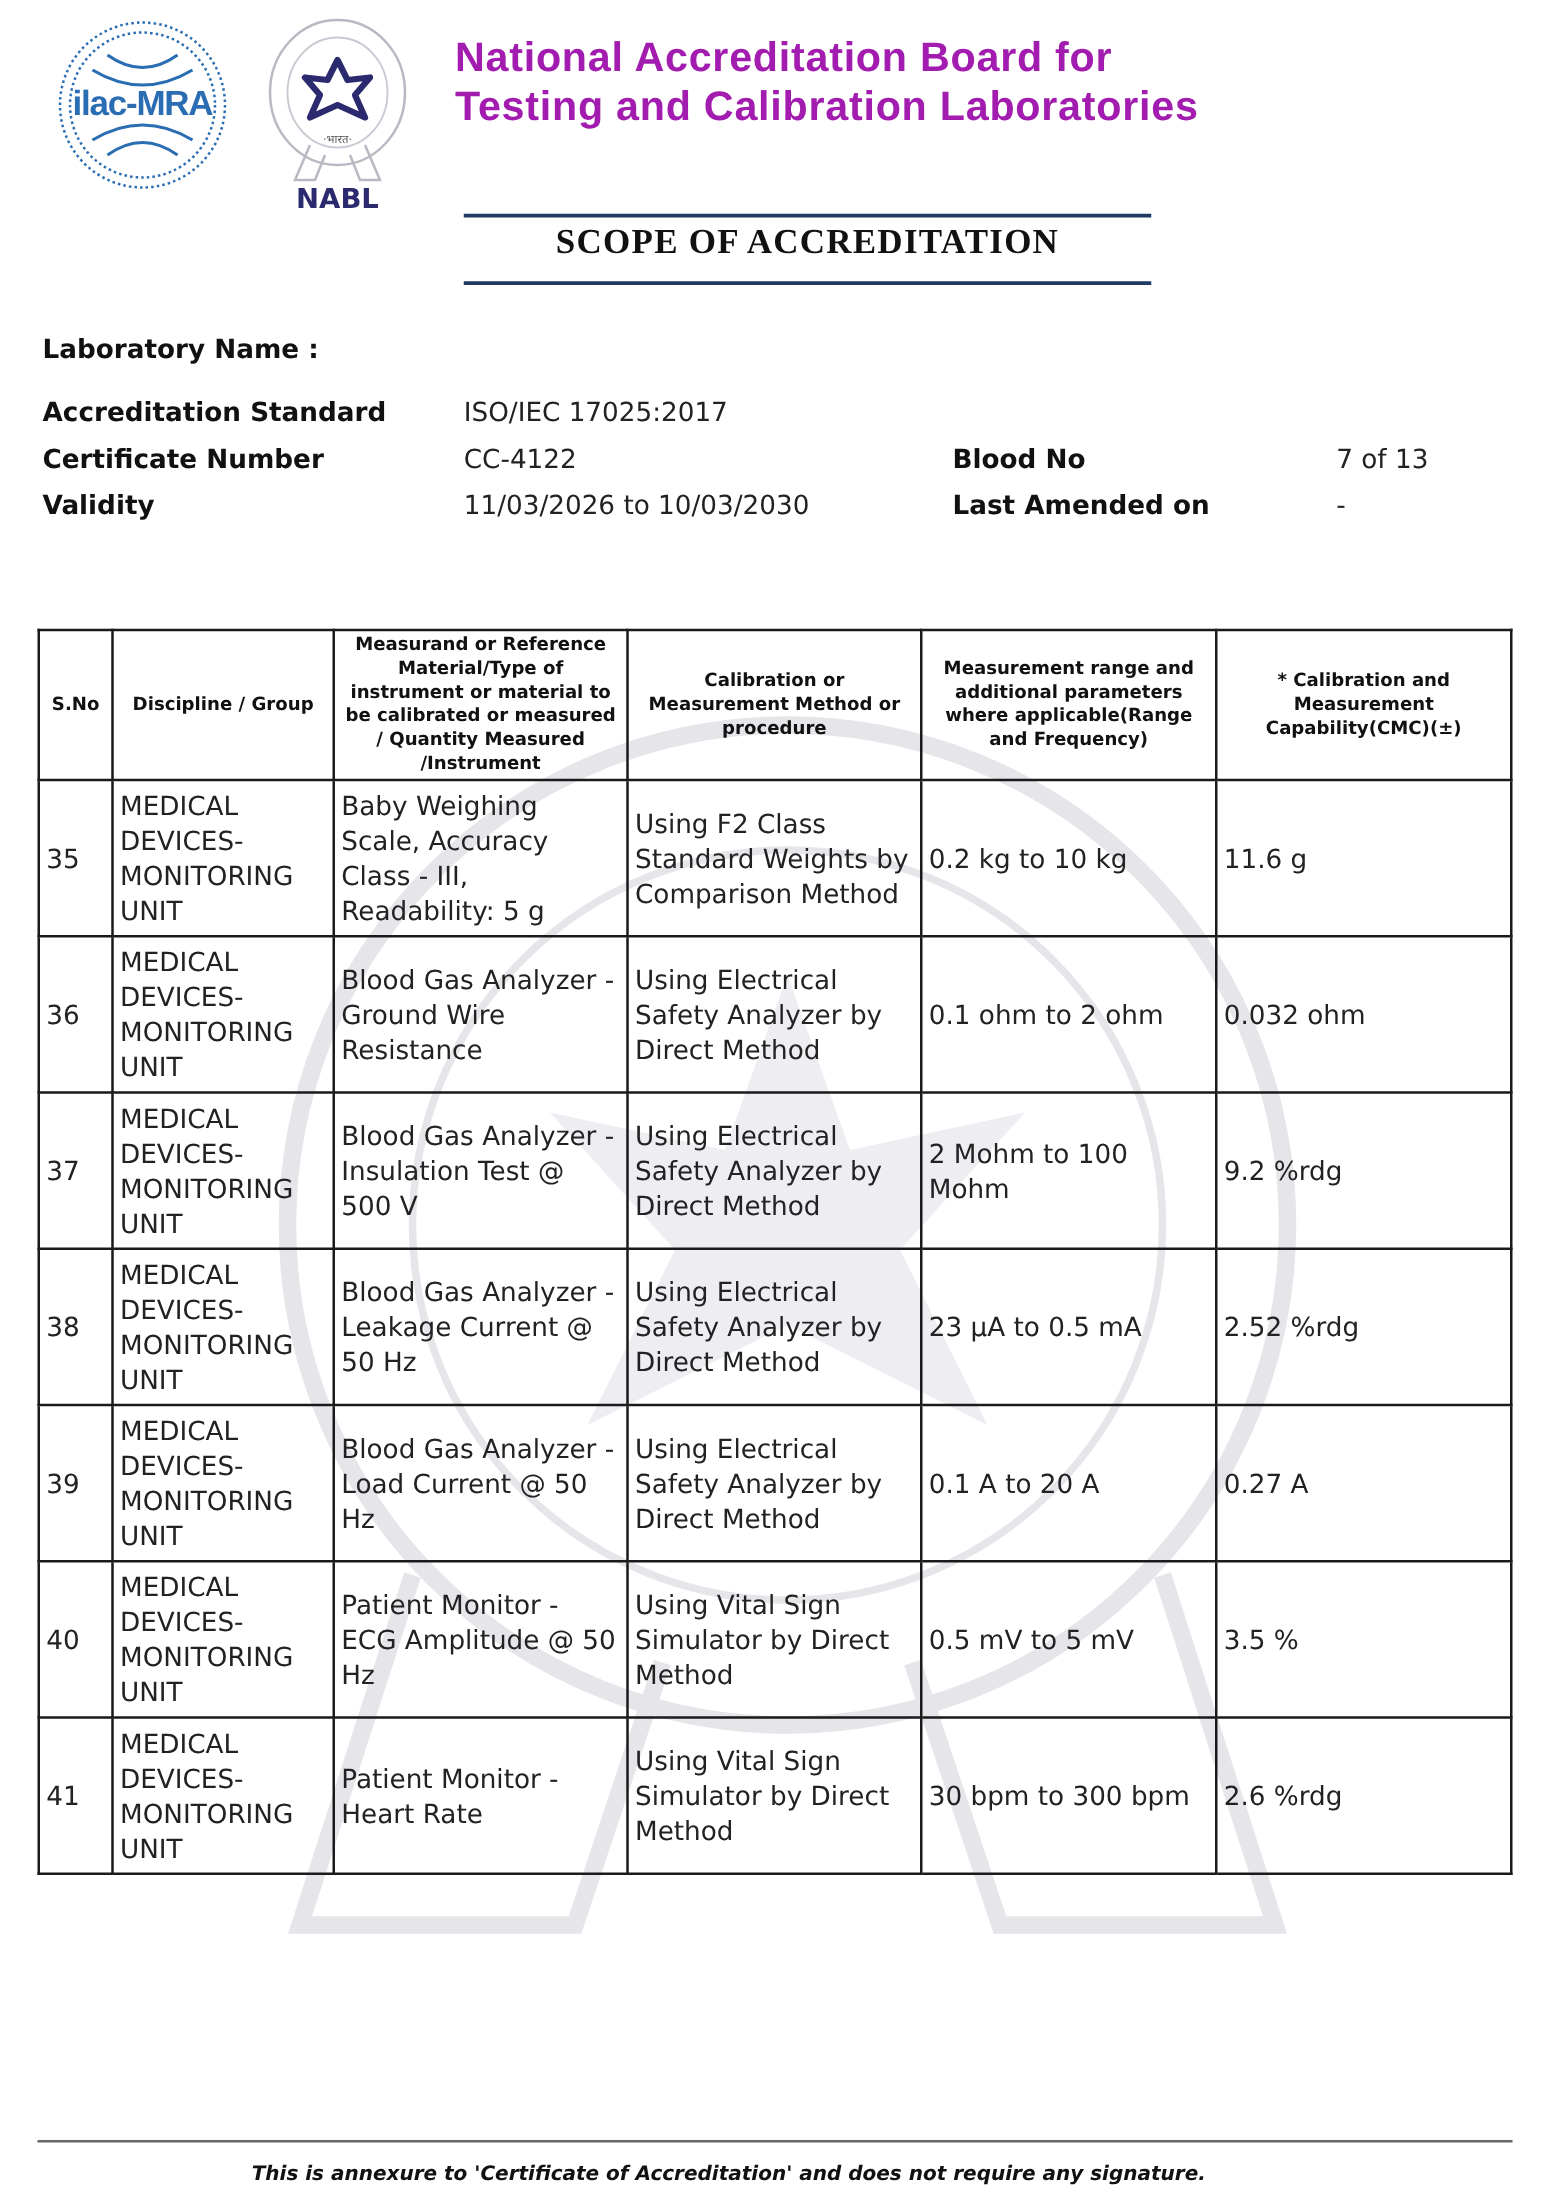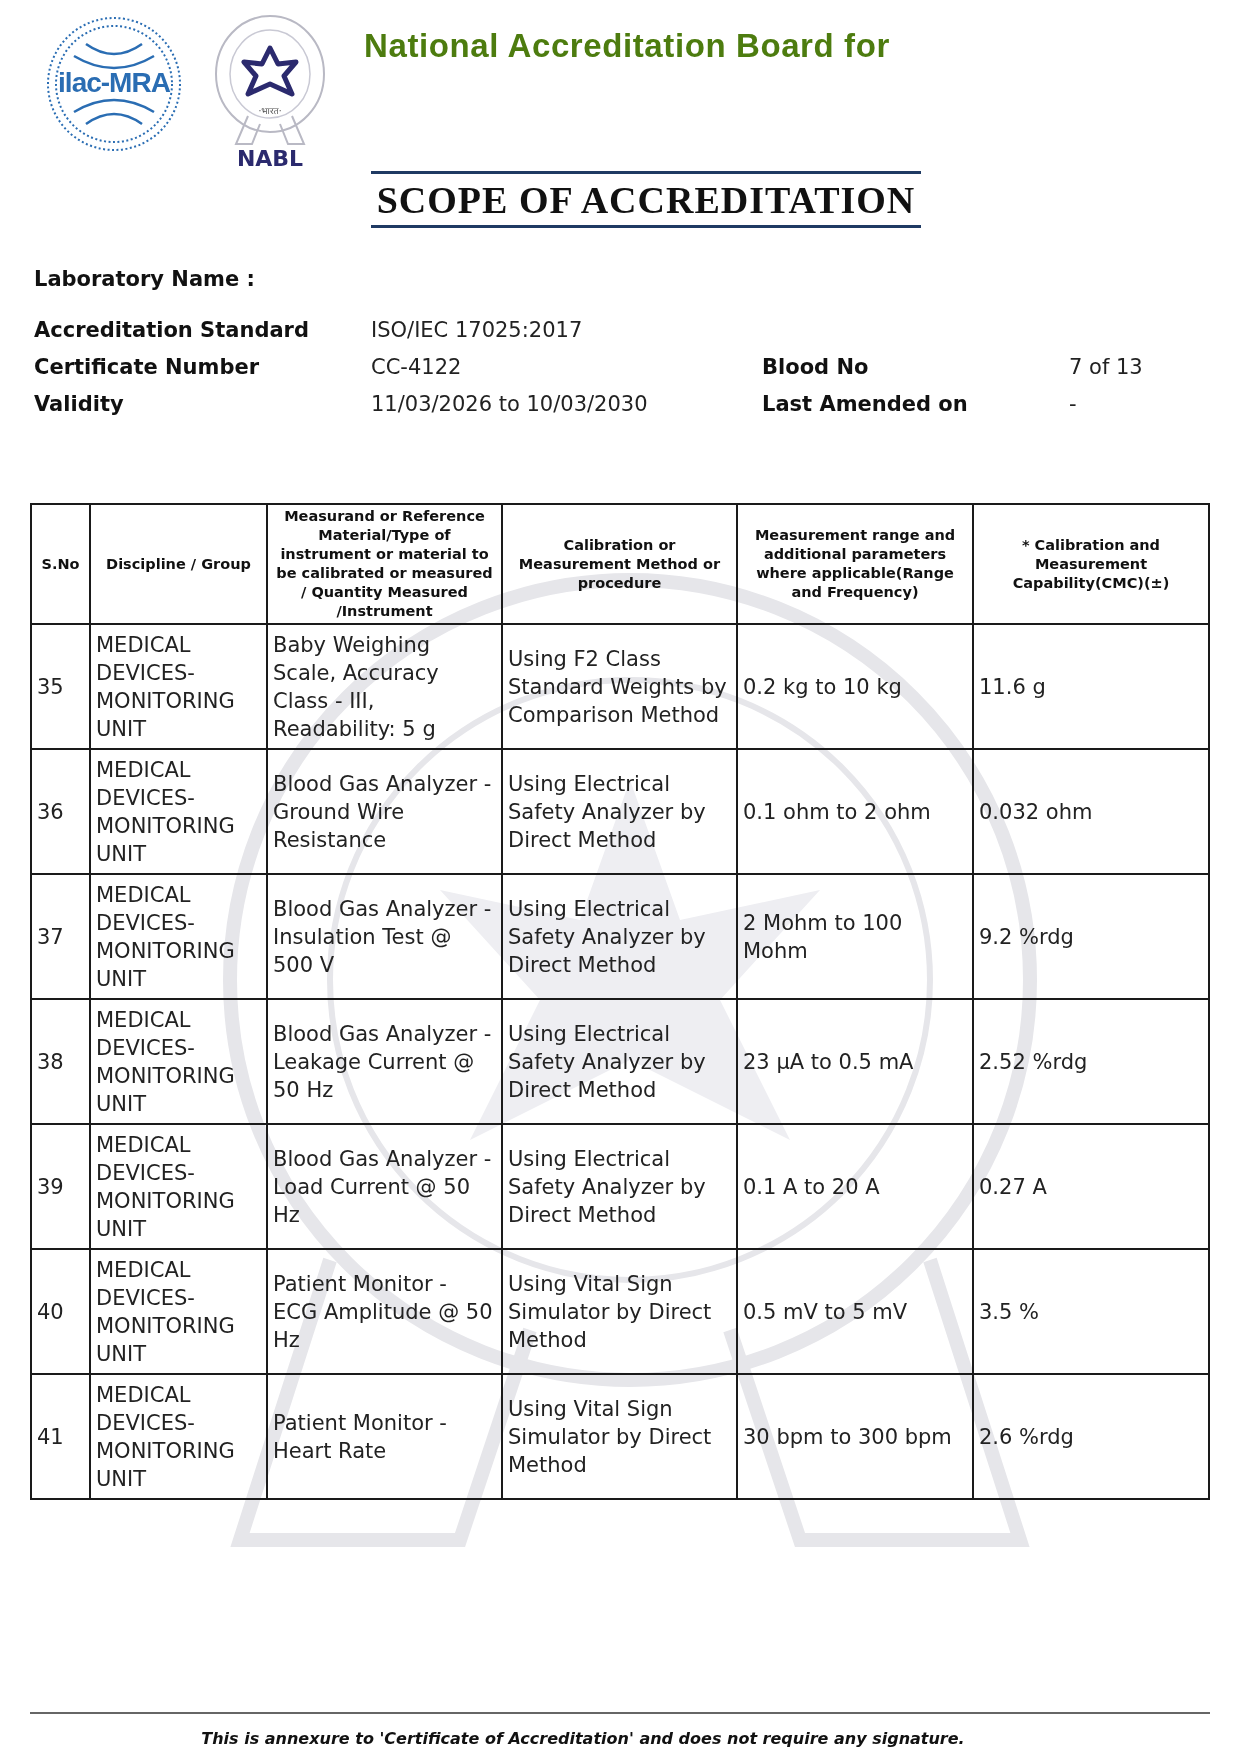--- a/index.html
+++ b/index.html
@@ -8,26 +8,26 @@
 
   
   .watermark { position:absolute; left:200px; top:560px; width:860px; height:1000px;
                z-index:0; pointer-events:none; }
 
   
   .logo-ilac { position:absolute; left:44px; top:14px; width:140px; height:140px; }
   .logo-nabl { position:absolute; left:208px; top:12px; width:124px; height:160px; }
 
   .org-title { position:absolute; left:364px; top:26px; font-family:"Liberation Sans", sans-serif;
-               font-weight:bold; font-size:33px; line-height:39px; letter-spacing:0.6px; color:#4d7c0f; }
+               font-weight:bold; font-size:33px; line-height:39px; letter-spacing:0.6px; color:#a21caf; }
 
   .scope-rule { position:absolute; left:371px; top:171px; width:550px; height:3px; background:#1f3a63; }
   .scope-rule.bottom { top:225px; }
   .scope-title { position:absolute; left:371px; top:178px; width:550px; text-align:center;
-                 font-family:"Liberation Serif", serif; font-weight:bold; font-size:38px;
+                 font-family:"Liberation Serif", serif; font-weight:bold; font-size:28px;
                  letter-spacing:1px; color:#111; }
 
   
   .info-label { position:absolute; left:34px; font-weight:bold; font-size:21px; color:#111; }
   .info-value { position:absolute; left:371px; font-size:21px; color:#222; line-height:28px; }
 
   
   .scope-table { position:absolute; left:30px; top:503px; width:1178px; border-collapse:collapse;
                  table-layout:fixed; z-index:1; }
   .scope-table th, .scope-table td { border:2.5px solid #1a1a1a; vertical-align:middle; }
@@ -74,20 +74,21 @@
   <ellipse cx="62" cy="62" rx="40" ry="44" fill="none" stroke="#c9c9d4" stroke-width="1.5"></ellipse>
   <path d="M40 104 L28 132 L44 132 L52 112" fill="none" stroke="#b9b9c4" stroke-width="2"></path>
   <path d="M84 104 L96 132 L80 132 L72 112" fill="none" stroke="#b9b9c4" stroke-width="2"></path>
   <polygon points="62,36 70,52 88,50 76,64 84,82 62,72 40,82 48,64 36,50 54,52" fill="none" stroke="#2b2a6e" stroke-width="5" stroke-linejoin="round"></polygon>
   <text x="62" y="102" text-anchor="middle" font-size="9" fill="#555">·भारत·</text>
   <text x="62" y="154" text-anchor="middle" font-family="DejaVu Sans, sans-serif" font-size="22" font-weight="bold" fill="#2b2a6e">NABL</text>
 </svg>
 
 <div class="org-title">
   <div>National Accreditation Board for</div>
+  <div>Testing and Calibration Laboratories</div>
 </div>
 
 <div class="scope-rule"></div>
 <div class="scope-title">SCOPE OF ACCREDITATION</div>
 <div class="scope-rule bottom"></div>
 
 <div class="info-label" style="top:267px;">Laboratory Name :</div>
 <div class="info-value" style="top:253px;">
 </div>
 

